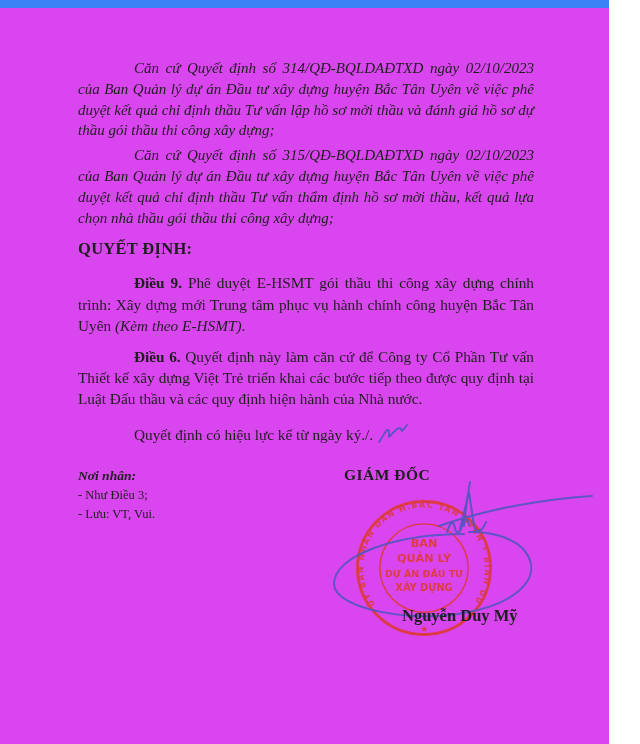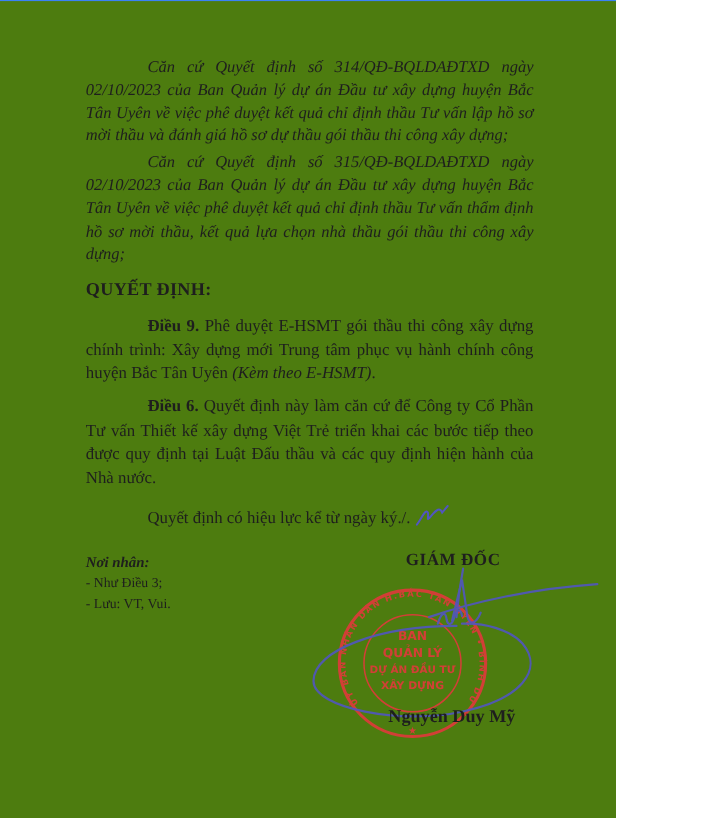--- a/index.html
+++ b/index.html
@@ -1,19 +1,19 @@
 <!DOCTYPE html>
 <html><head>
 <meta charset="utf-8">
 <style>
   html,body{margin:0;padding:0;background:#ffffff;}
   .page{
-    position:relative;width:560px;height:744px;background:#4d7c0f;
+    position:relative;width:609px;height:744px;background:#d946ef;
     font-family:"Liberation Serif","DejaVu Serif",serif;color:#1e1e1e;
-    overflow:hidden;border-top:1px solid #3b82f6;box-sizing:border-box;
+    overflow:hidden;border-top:8px solid #3b82f6;box-sizing:border-box;
   }
   .content{position:absolute;left:78px;right:75px;top:50px;}
   p{margin:0;}
   .preamble p{
     font-style:italic;text-align:justify;text-indent:56px;
     font-size:15px;line-height:20.8px;margin-bottom:4px;
   }
   .heading{
     text-align:left;font-weight:bold;font-size:16.5px;
     margin:11px 0 13px 0;letter-spacing:.3px;
@@ -24,21 +24,21 @@
   }
   .article .lbl{font-weight:bold;}
   .article .it{font-style:italic;}
   .closing{font-size:15.3px;text-indent:56px;margin-top:12px;white-space:nowrap;}
   .paraph{display:inline-block;vertical-align:-6px;margin-left:3px;}
   .footer{display:flex;justify-content:space-between;margin-top:20px;}
   .recipients{font-size:12.5px;line-height:1.5;}
   .recipients .title{font-weight:bold;font-style:italic;font-size:13.5px;}
   .sign-block{position:relative;width:300px;height:215px;flex:none;}
   .sign-title{
-    position:absolute;left:110px;top:0;width:160px;text-align:right;
+    position:absolute;left:110px;top:0;width:160px;text-align:left;
     font-weight:bold;font-size:15.5px;letter-spacing:.5px;
   }
   .stamp{position:absolute;left:120px;top:32px;opacity:.93;}
   .sig{position:absolute;left:30px;top:8px;}
   .sign-name{
     position:absolute;left:168px;top:140px;font-weight:bold;font-size:16.5px;
     white-space:nowrap;
   }
 </style>
 </head>

